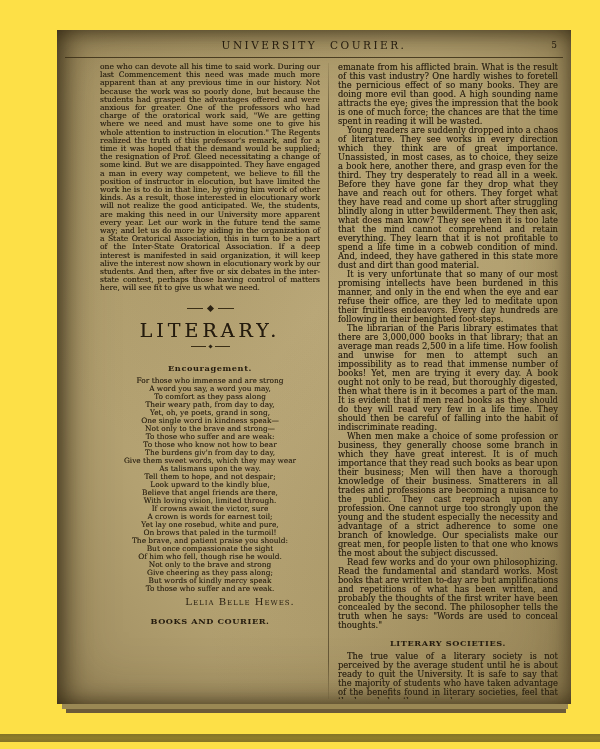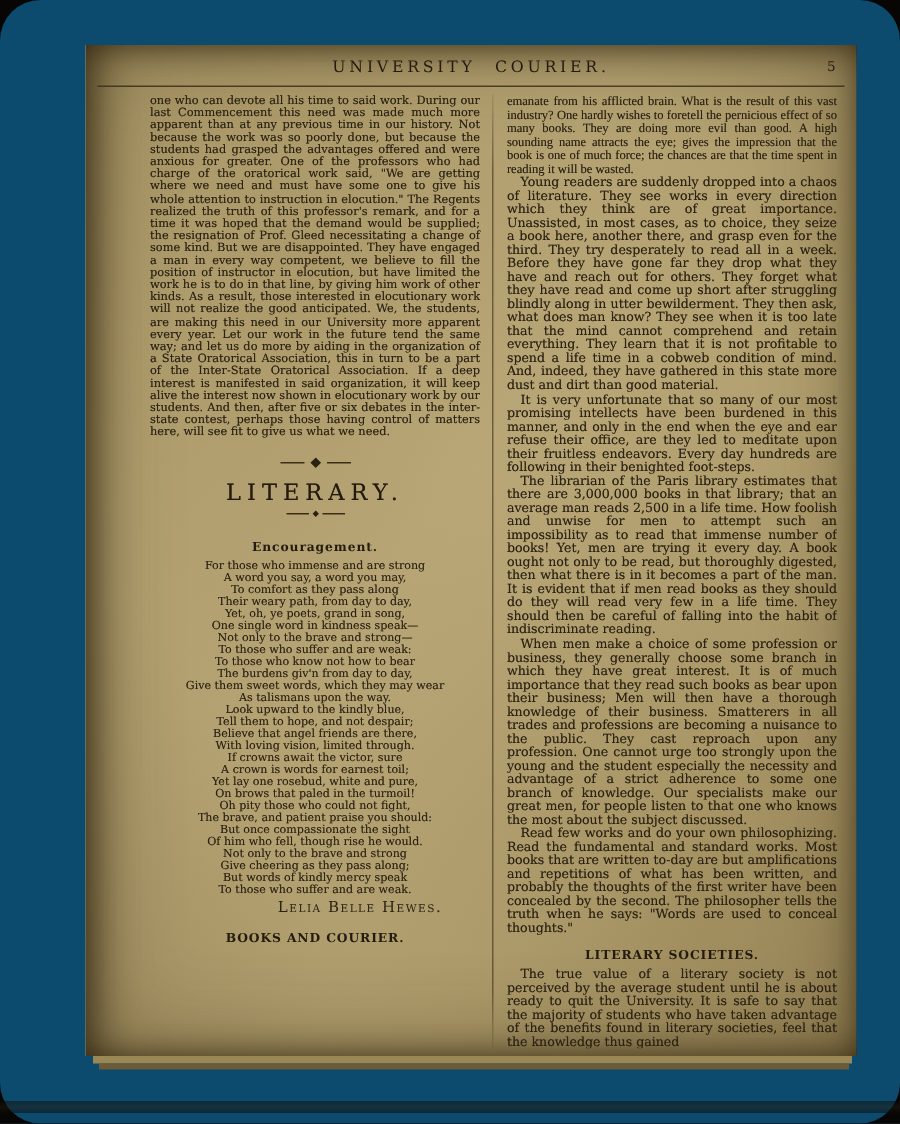--- a/index.html
+++ b/index.html
@@ -2,21 +2,21 @@
 <html><head>
 <meta charset="utf-8">
 <style>
   html, body {
     margin: 0; padding: 0;
     width: 600px; height: 749px;
     background: #080604;
     overflow: hidden;
     font-family: "DejaVu Serif", "Liberation Serif", serif;
   }
-  .stage { position: relative; width: 600px; height: 749px; background: #0c4a6e; border-radius: 27px; }
+  .stage { position: relative; width: 600px; height: 749px; background: #fde047; }
 
   
   .page-edge-1 { position: absolute; left: 62px; top: 704px; width: 506px; height: 5px; background: #9a8854; }
   .page-edge-2 { position: absolute; left: 66px; top: 709px; width: 500px; height: 4px; background: #6b5b38; }
   .bottom-band { position: absolute; left: 0; top: 734px; width: 600px; height: 8px;
                  background: linear-gradient(#0a0805, #221a10, #0a0805); opacity: .5; }
 
   .paper {
     position: absolute; left: 57px; top: 30px; width: 514px; height: 674px;
     background:
@@ -57,21 +57,21 @@
   }
   .left .body-text { margin-bottom: 4px; }
 
   
   .ornament { display: flex; align-items: center; justify-content: center; margin: 9px 0 6px 0; }
   .ornament .stub { width: 16px; height: 1px; background: #3a2e16; }
   .ornament .diamond { width: 5px; height: 5px; background: #2b2213; transform: rotate(45deg); margin: 0 5px; }
 
   .section-title {
     margin: 2px 0 3px 0; text-align: center; font-weight: normal;
-    font-size: 15px; letter-spacing: 4px; color: #241b0e;
+    font-size: 19px; letter-spacing: 4px; color: #241b0e;
     text-shadow: 0 0 0.4px rgba(36,27,14,0.6);
   }
   .subrule { display: flex; align-items: center; justify-content: center; margin: 1px 0 8px 0; }
   .subrule .line { width: 15px; height: 1px; background: #3a2e16; }
   .subrule .dot { width: 3px; height: 3px; background: #2b2213; transform: rotate(45deg); margin: 0 3px; }
 
   .minor-heading {
     margin: 7px 0 4px 0; text-align: center;
     font-size: 8.2px; font-weight: bold; letter-spacing: 0.6px; color: #241b0e;
   }
@@ -81,21 +81,21 @@
                text-shadow: 0 0 0.4px rgba(43,34,19,0.5); }
   .poem-author { text-align: center; font-variant: small-caps; letter-spacing: 1px;
                  font-size: 10px; margin: 3px 0 2px 60px; color: #2b2213; }
 
   
   .paragraphs { flex: 1; display: flex; flex-direction: column; justify-content: space-between; }
   .paragraphs .para {
     margin: 0; font-size: 8.4px; line-height: 9px; text-align: justify;
     text-indent: 9px; color: #2b2213; text-shadow: 0 0 0.4px rgba(43,34,19,0.55);
   }
-  .paragraphs .para:first-child { text-indent: 0; font-family: Liberation Serif, serif; }
+  .paragraphs .para:first-child { text-indent: 0; }
   .societies-heading { margin: 8px 0 4px 0; }
   .societies-para { font-size: 8.4px; line-height: 9px; text-indent: 9px; }
 </style>
 </head>
 <body>
 
 <div class="stage">
 
   <div class="paper">
 
@@ -132,29 +132,28 @@
             <div class="poem-line">To comfort as they pass along</div>
             <div class="poem-line">Their weary path, from day to day,</div>
             <div class="poem-line">Yet, oh, ye poets, grand in song,</div>
             <div class="poem-line">One single word in kindness speak—</div>
             <div class="poem-line">Not only to the brave and strong—</div>
             <div class="poem-line">To those who suffer and are weak:</div>
             <div class="poem-line">To those who know not how to bear</div>
             <div class="poem-line">The burdens giv'n from day to day,</div>
             <div class="poem-line">Give them sweet words, which they may wear</div>
             <div class="poem-line">As talismans upon the way.</div>
+            <div class="poem-line">Tell them to hope, and not despair;</div>
             <div class="poem-line">Look upward to the kindly blue,</div>
-            <div class="poem-line">Tell them to hope, and not despair;</div>
             <div class="poem-line">Believe that angel friends are there,</div>
             <div class="poem-line">With loving vision, limited through.</div>
             <div class="poem-line">If crowns await the victor, sure</div>
             <div class="poem-line">A crown is words for earnest toil;</div>
             <div class="poem-line">Yet lay one rosebud, white and pure,</div>
             <div class="poem-line">On brows that paled in the turmoil!</div>
-            <div class="poem-line">Oh pity those who could not fight,</div>
             <div class="poem-line">The brave, and patient praise you should:</div>
             <div class="poem-line">But once compassionate the sight</div>
             <div class="poem-line">Of him who fell, though rise he would.</div>
             <div class="poem-line">Not only to the brave and strong</div>
             <div class="poem-line">Give cheering as they pass along;</div>
             <div class="poem-line">But words of kindly mercy speak</div>
             <div class="poem-line">To those who suffer and are weak.</div>
           </div>
 
         <div class="poem-author">Lelia Belle Hewes.</div>

